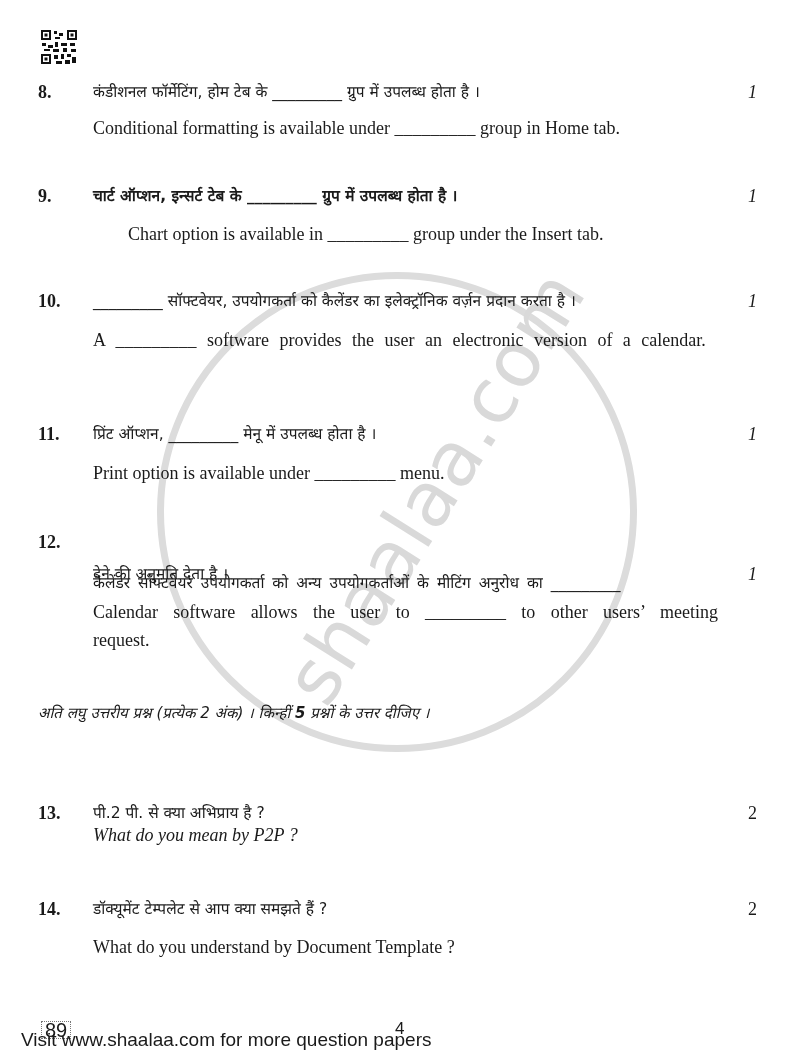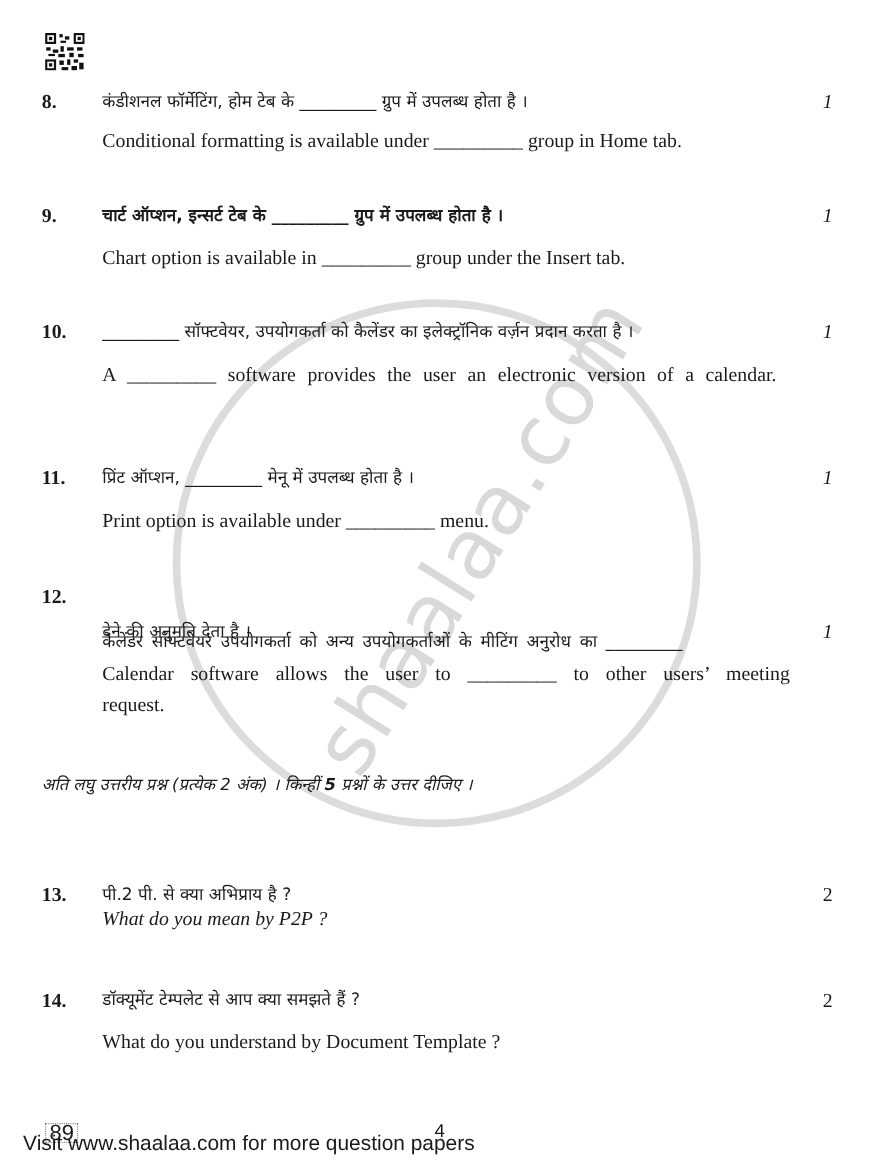--- a/index.html
+++ b/index.html
@@ -66,21 +66,21 @@
   <span class="num" style="top:2px;">8.</span>
   <span class="hi" style="top:0px;">कंडीशनल फॉर्मेटिंग, होम टेब के _________ ग्रुप में उपलब्ध होता है ।</span>
   <span class="marks" style="top:2px;">1</span>
   <div class="en" style="top:34px;">Conditional formatting is available under _________ group in Home tab.</div>
 </div>
 
 <div class="q" style="top:184px;">
   <span class="num" style="top:2px;">9.</span>
   <span class="hi" style="top:0px;font-weight:bold;">चार्ट ऑप्शन, इन्सर्ट टेब के _________ ग्रुप में उपलब्ध होता है ।</span>
   <span class="marks" style="top:2px;">1</span>
-  <div class="en" style="top:36px;">Chart option is available in _________ group under the Insert tab.</div>
+  <div class="en" style="top:36px;margin-left:35px;">Chart option is available in _________ group under the Insert tab.</div>
 </div>
 
 <div class="q" style="top:289px;">
   <span class="num" style="top:2px;">10.</span>
   <span class="hi" style="top:0px;">_________ सॉफ्टवेयर, उपयोगकर्ता को कैलेंडर का इलेक्ट्रॉनिक वर्ज़न प्रदान करता है ।</span>
   <span class="marks" style="top:2px;">1</span>
   <div class="en justify" style="top:37px;">A _________ software provides the user an electronic version of a calendar.</div>
 </div>
 
 <div class="q" style="top:422px;">

